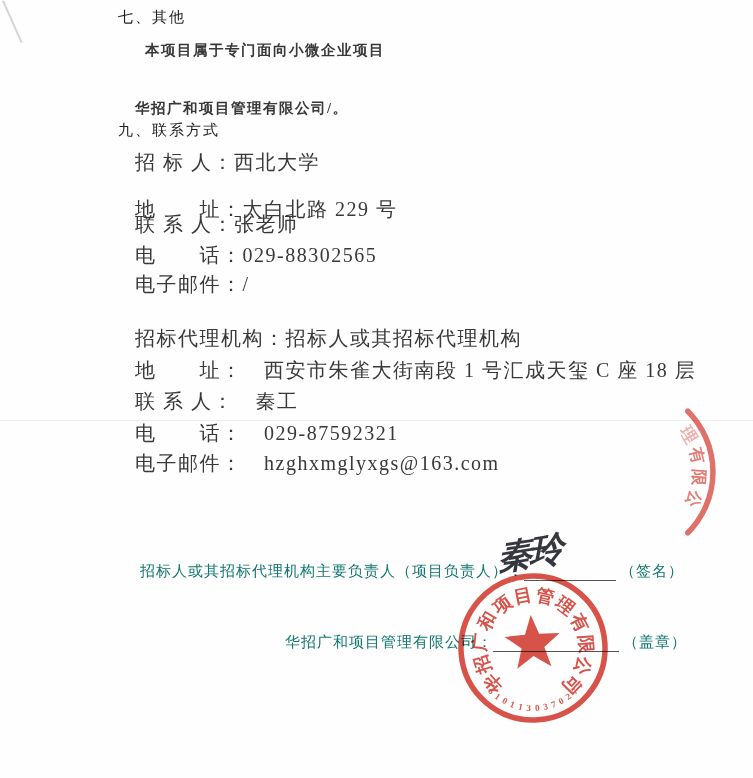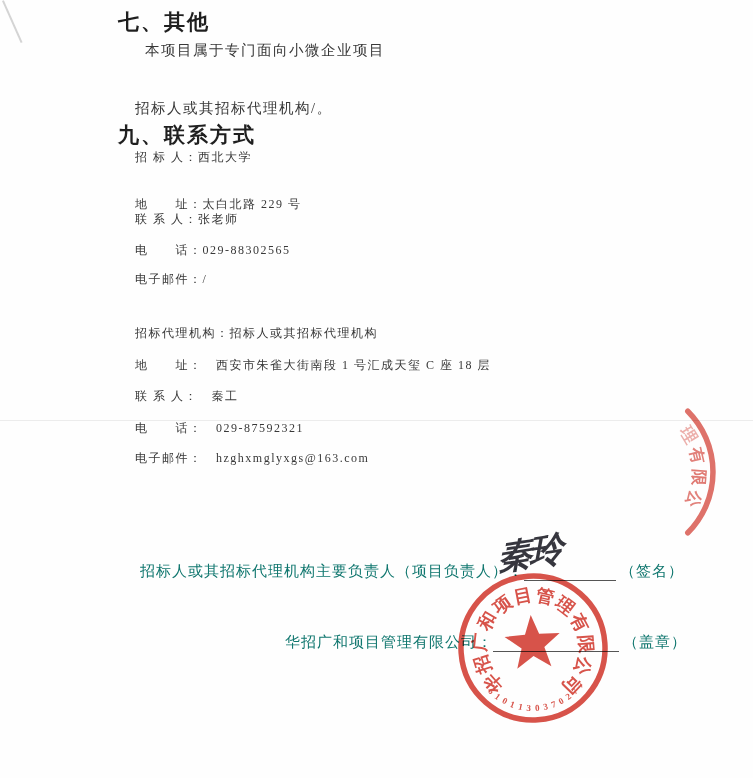--- a/index.html
+++ b/index.html
@@ -3,23 +3,23 @@
 <meta charset="utf-8">
 <style>
   html,body{margin:0;padding:0;background:#fff;}
   .page{
     position:relative;width:753px;height:778px;background:#fefefe;
     overflow:hidden;
     font-family:"Liberation Serif","DejaVu Serif",serif;
     color:#3a3a3a;
   }
   .abs{position:absolute;white-space:nowrap;}
-  .h{font-size:21px;font-weight:bold;color:#1f1f1f;letter-spacing:2px;}
-  .b{font-size:14.5px;color:#383838;letter-spacing:1.5px;}
-  .row{font-size:12px;color:#383838;letter-spacing:1.5px;text-align:center;}
+  .h{font-size:15px;font-weight:normal;color:#1f1f1f;letter-spacing:2px;}
+  .b{font-size:14.5px;color:#383838;letter-spacing:1.5px;font-weight:bold;}
+  .row{font-size:20px;color:#383838;letter-spacing:1.5px;text-align:center;}
   .sigline{font-size:15px;color:#0f766e;letter-spacing:1px;display:flex;align-items:flex-end;}
   .uline{display:inline-block;border-bottom:1px solid #555;height:15px;}
   .uline-sign{width:92px;}
   .uline-seal{width:126px;}
   .suffix{margin-left:4px;font-family:Liberation Mono, monospace;}
   .scan-line{position:absolute;left:0;top:420px;width:753px;height:1px;background:#ececec;z-index:0;}
   .corner-mark{position:absolute;left:2px;top:1px;width:2px;height:46px;background:#d4d4d4;transform:rotate(-24deg);transform-origin:top left;z-index:0;}
   .signature{
     position:absolute;left:497px;top:530px;z-index:2;
     font-size:35px;font-style:italic;font-weight:bold;color:#1b1b24;
@@ -33,21 +33,21 @@
 <body>
 
 <div class="page">
 
   <div class="corner-mark"></div>
   <div class="scan-line"></div>
 
   <div class="abs h" style="left:118px;top:8px">七、其他</div>
   <div class="abs b" style="left:145px;top:41px">本项目属于专门面向小微企业项目</div>
 
-  <div class="abs b" style="left:135px;top:99px">招标人或其招标代理机构/。</div>
+  <div class="abs b" style="left:135px;top:99px">华招广和项目管理有限公司/。</div>
 
   <div class="abs h" style="left:118px;top:121px">九、联系方式</div>
 
   <div class="abs row" style="left:135px;top:149px">招 标 人：西北大学</div>
   <div class="abs row" style="left:135px;top:196px">地　　址：太白北路 229 号</div>
   <div class="abs row" style="left:135px;top:211px">联 系 人：张老师</div>
   <div class="abs row" style="left:135px;top:242px">电　　话：029-88302565</div>
   <div class="abs row" style="left:135px;top:271px">电子邮件：/</div>
 
   <div class="abs row" style="left:135px;top:325px">招标代理机构：招标人或其招标代理机构</div>

